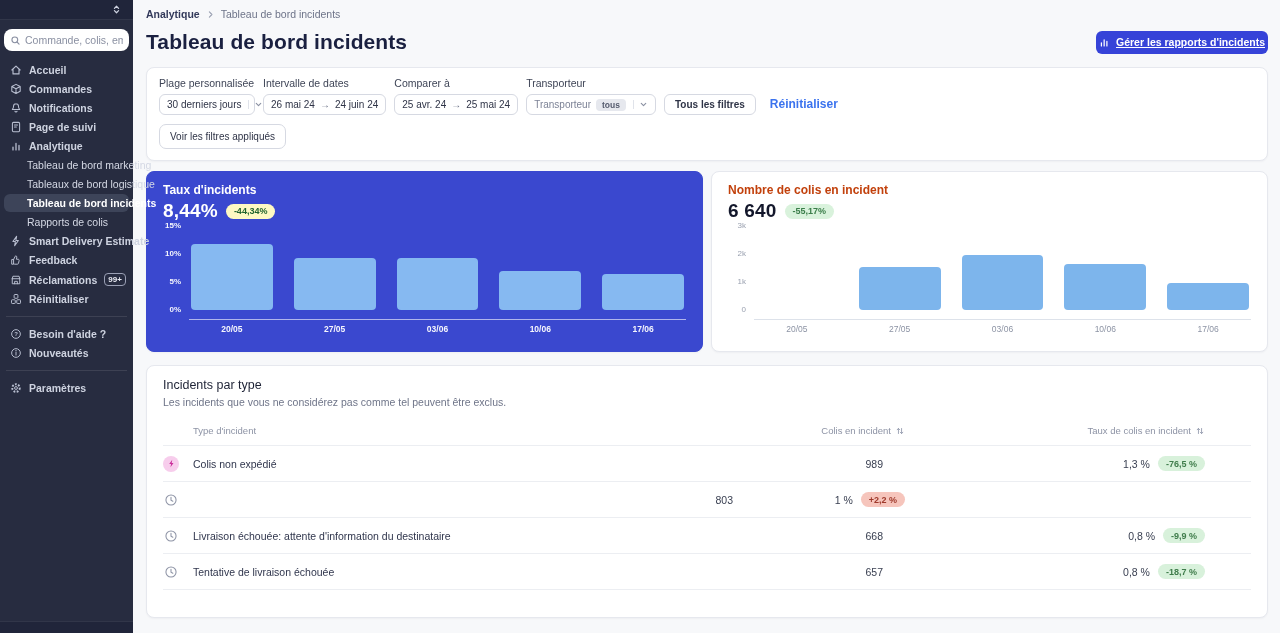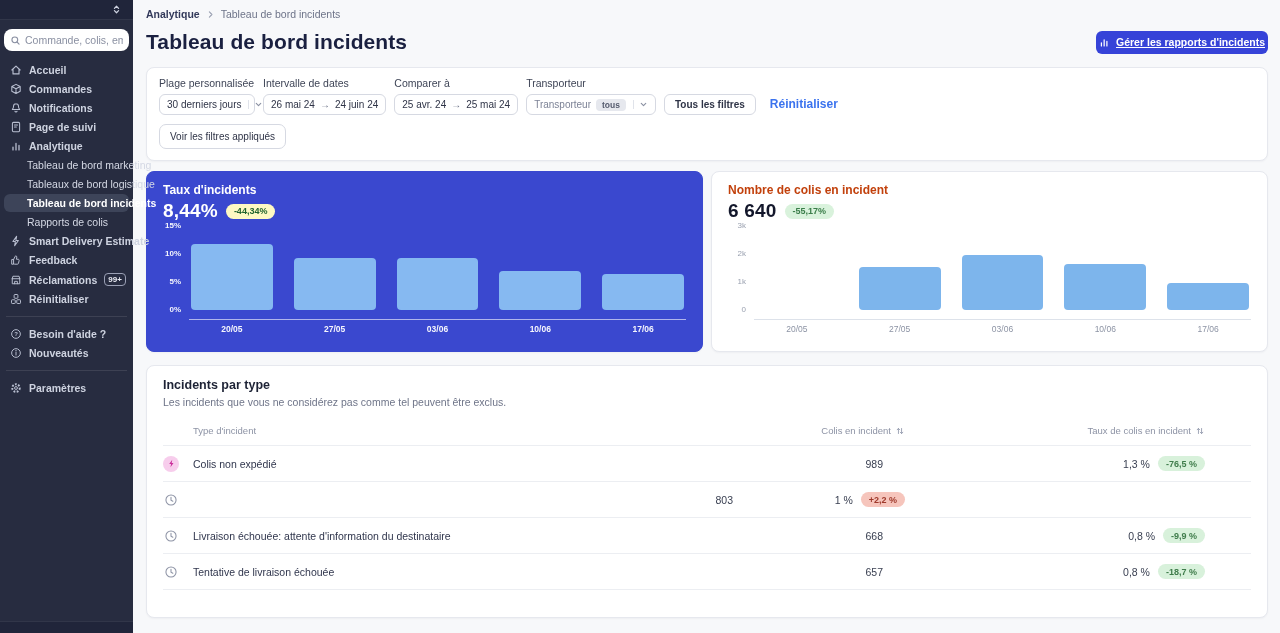--- a/index.html
+++ b/index.html
@@ -76,21 +76,21 @@
   .chart-card.white h3 { color:#c2410c; }
   .white .kpi { color:#13172b; }
   .white .delta { background:#d9f2dc; color:#3a7d49; }
   .white .y-tick { color:#9aa1b0; font-weight:400; }
   .white .x-label { color:#8c93a4; font-weight:400; }
   .white .bar { background:#7db5ec; }
   .white .axis-line { border-color:#dde2ea; }
 
   
   .table-card { padding:12px 16px 10px; }
-  .table-card h3 { font-size:12.5px; font-weight:700; color:#1d2235; margin-bottom:4px; }
+  .table-card h3 { font-size:12.5px; font-weight:400; color:#1d2235; margin-bottom:4px; }
   .table-sub { font-size:10.5px; color:#6f7589; margin-bottom:17px; }
   .t-grid { display:grid; grid-template-columns:30px 1fr 150px 300px 46px; align-items:center; }
   .t-head { padding-bottom:9px; border-bottom:1px solid #eceef2; font-size:9.5px; color:#8d93a5; }
   .th-right { display:flex; justify-content:flex-end; align-items:center; gap:4px; cursor:pointer; }
   .sort-ic { color:#9aa0b2; display:flex; }
   .t-row { border-bottom:1px solid #eceef2; min-height:36px; font-size:10.5px; color:#30364d; }
   .t-row:last-of-type { border-bottom:none; }
   .row-ic { display:flex; align-items:center; justify-content:center; width:16px; height:16px; color:#8d93a5; }
   .row-ic.flash { background:#f7cdec; border-radius:50%; color:#cb2f9b; }
   .t-count { text-align:right; padding-right:22px; color:#3a4052; }

